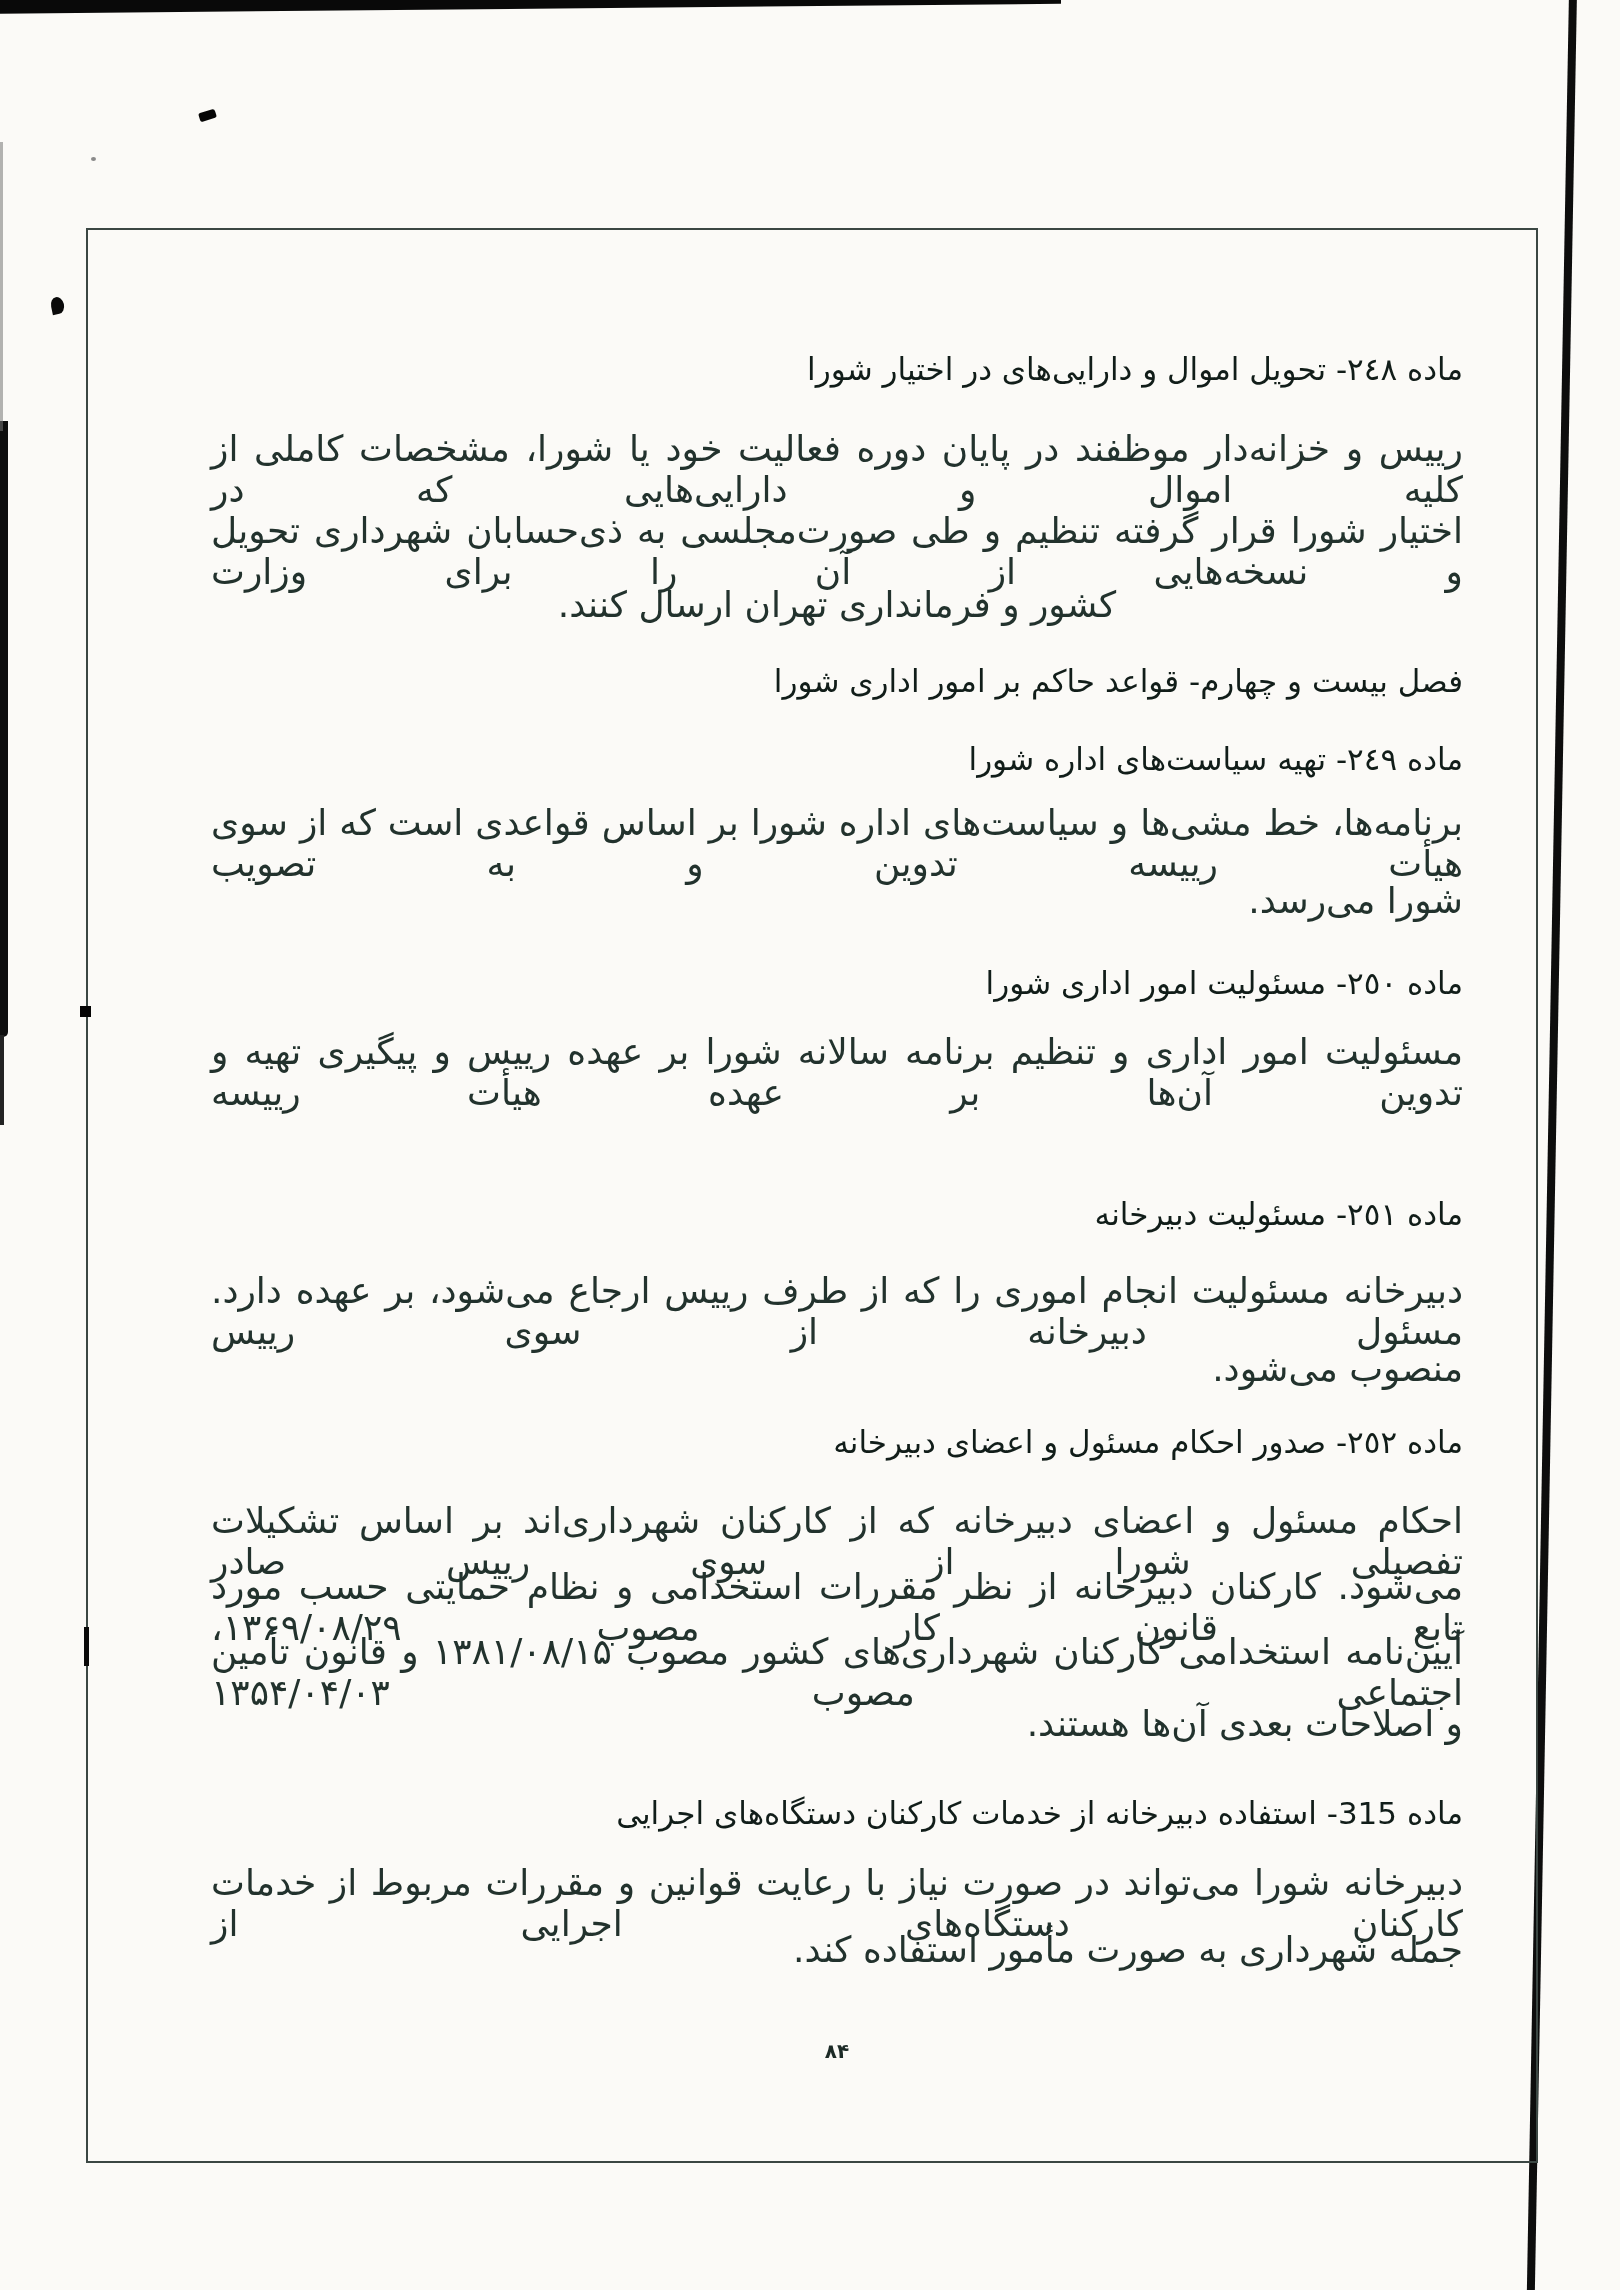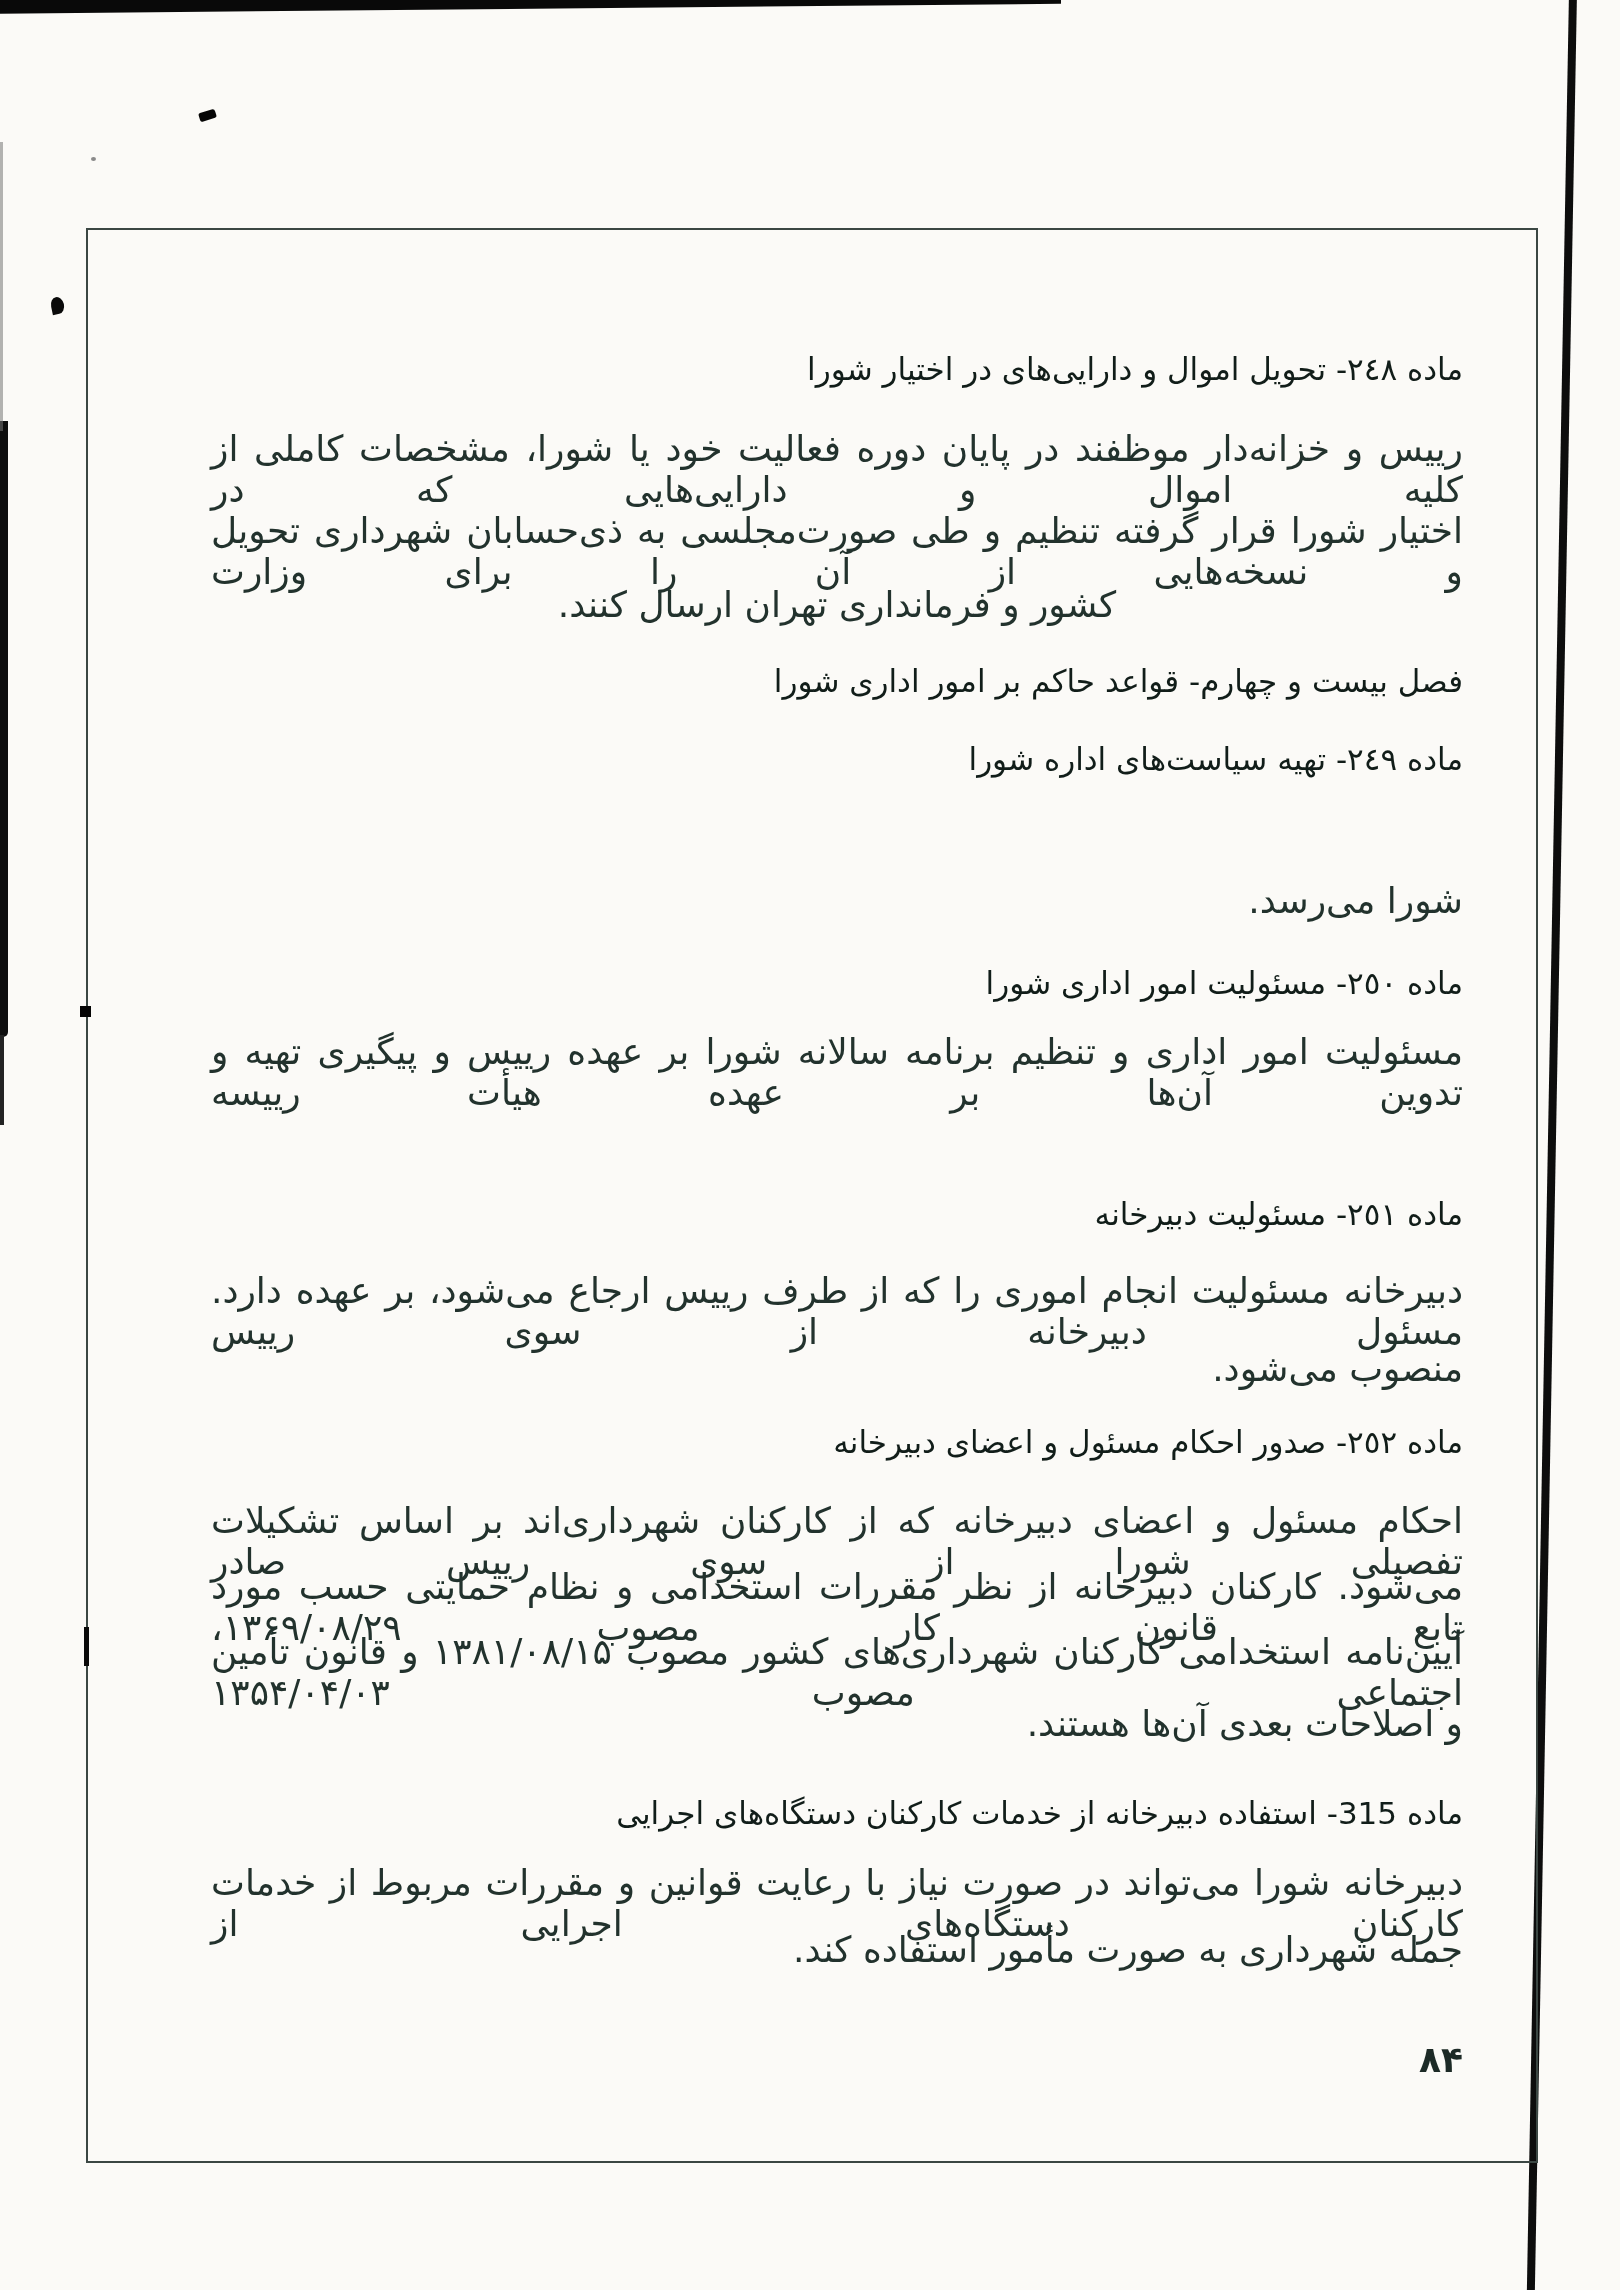--- a/index.html
+++ b/index.html
@@ -35,21 +35,21 @@
            direction:rtl;color:#21302b;}
   .h{position:absolute;left:0;right:0;height:47px;
      font-weight:normal;font-size:31px;color:#111d19;
      text-align:right;white-space:nowrap;}
   .ln{position:absolute;left:0;right:0;height:45px;overflow:visible;
       font-size:36px;color:#22322d;
       text-align:justify;text-align-last:justify;}
   .ln.end{text-align:right;text-align-last:right;}
   .ln.center{text-align:center;text-align-last:center;}
   .pagenum{position:absolute;left:0;right:0;top:2039px;height:39px;
-           text-align:right;font-size:36px;font-weight:bold;color:#1c2a26;}
+           text-align:center;font-size:20px;font-weight:bold;color:#1c2a26;}
 </style>
 </head>
 <body>
 
 <div class="top-bar"></div>
 <div class="right-edge"></div>
 <div class="left-edge"></div>
 <div class="left-edge-thin"></div>
 <div class="left-edge-tail"></div>
 
@@ -64,20 +64,21 @@
 <div class="content">
 
   <div class="h" style="top:351px">ماده ٢٤٨- تحویل اموال و دارایی‌های در اختیار شورا</div>
   <div class="ln" style="top:428px">رییس و خزانه‌دار موظفند در پایان دوره فعالیت خود یا شورا، مشخصات کاملی از کلیه اموال و دارایی‌هایی که در</div>
   <div class="ln" style="top:510px">اختیار شورا قرار گرفته تنظیم و طی صورت‌مجلسی به ذی‌حسابان شهرداری تحویل و نسخه‌هایی از آن را برای وزارت</div>
   <div class="ln center" style="top:584px">کشور و فرمانداری تهران ارسال کنند.</div>
 
   <div class="h" style="top:663px">فصل بیست و چهارم- قواعد حاکم بر امور اداری شورا</div>
 
   <div class="h" style="top:741px">ماده ٢٤٩- تهیه سیاست‌های اداره شورا</div>
+  <div class="ln" style="top:802px">برنامه‌ها، خط مشی‌ها و سیاست‌های اداره شورا بر اساس قواعدی است که از سوی هیأت رییسه تدوین و به تصویب</div>
   <div class="ln end" style="top:880px">شورا می‌رسد.</div>
 
   <div class="h" style="top:965px">ماده ٢٥٠- مسئولیت امور اداری شورا</div>
   <div class="ln" style="top:1031px">مسئولیت امور اداری و تنظیم برنامه سالانه شورا بر عهده رییس و پیگیری تهیه و تدوین آن‌ها بر عهده هیأت رییسه</div>
 
   <div class="h" style="top:1196px">ماده ٢٥١- مسئولیت دبیرخانه</div>
   <div class="ln" style="top:1270px">دبیرخانه مسئولیت انجام اموری را که از طرف رییس ارجاع می‌شود، بر عهده دارد. مسئول دبیرخانه از سوی رییس</div>
   <div class="ln end" style="top:1348px">منصوب می‌شود.</div>
 
   <div class="h" style="top:1424px">ماده ٢٥٢- صدور احکام مسئول و اعضای دبیرخانه</div>

